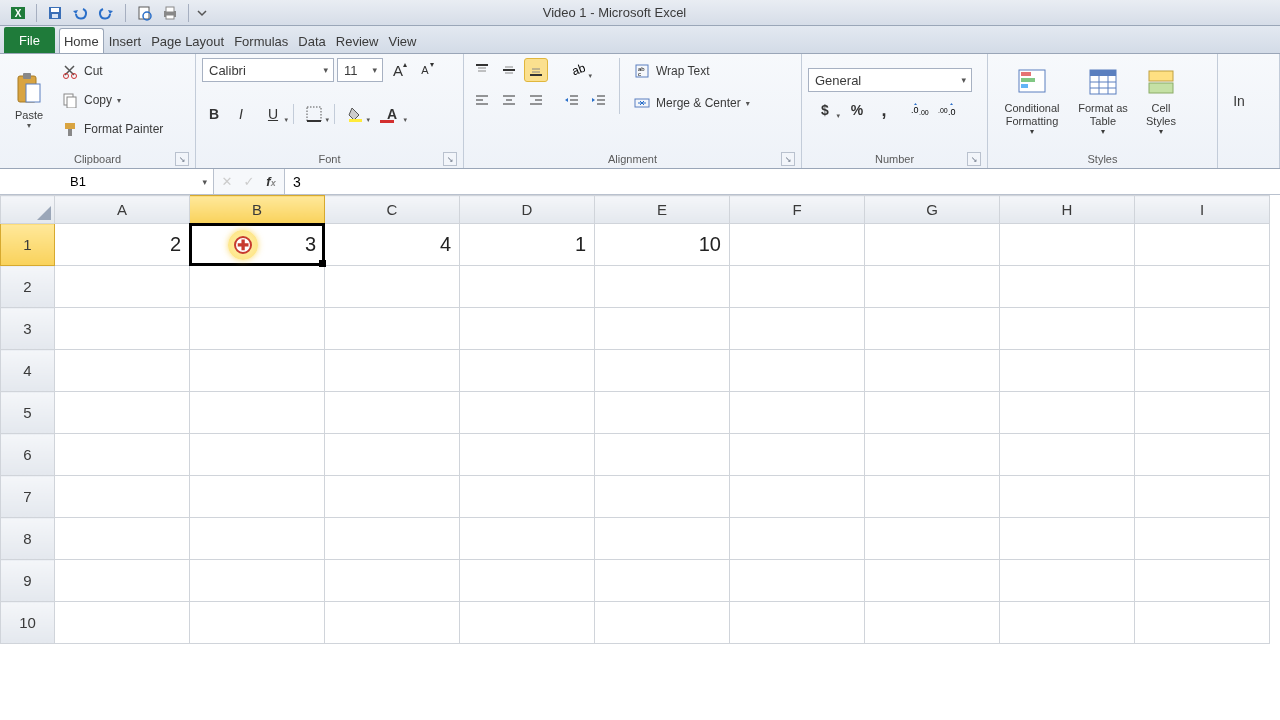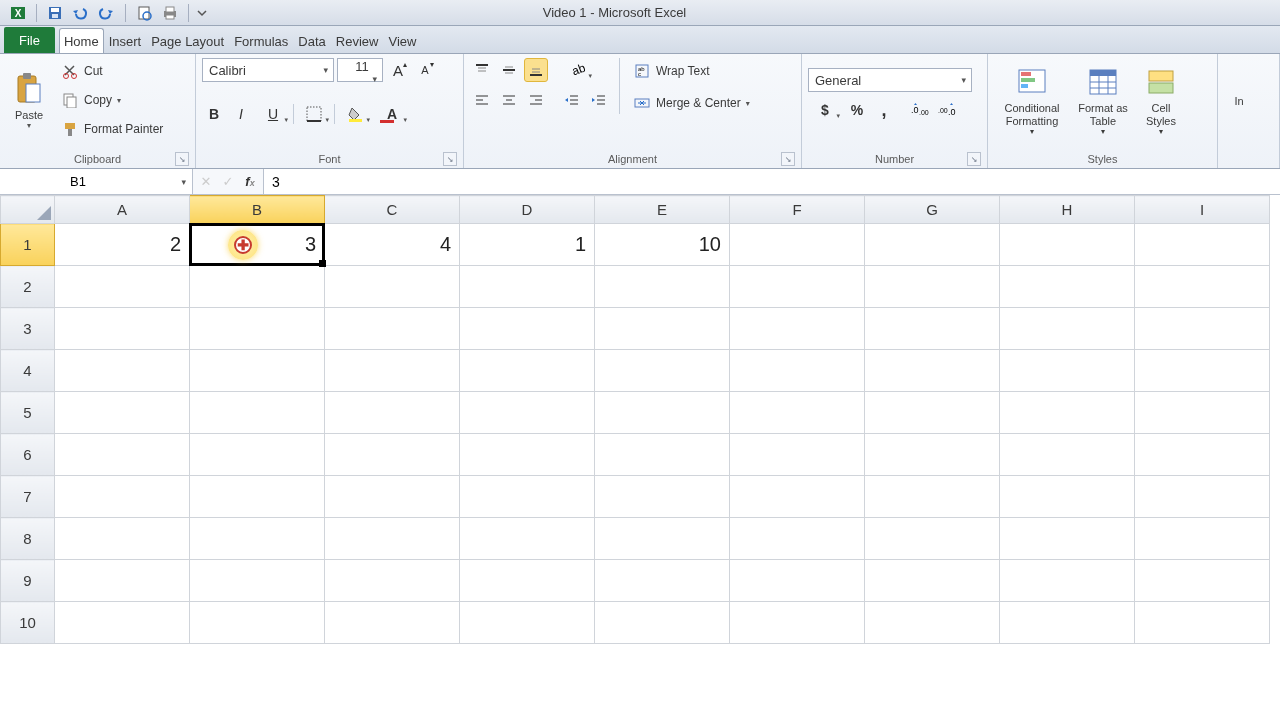--- a/index.html
+++ b/index.html
@@ -28,32 +28,32 @@
   .big-btn { display: flex; flex-direction: column; align-items: center; justify-content: center; width: 46px; height: 86px; font-size: 11px; color: #3a3a3a; text-align: center; border: 1px solid transparent; border-radius: 3px; }
   .big-btn .ico { width: 32px; height: 32px; margin-bottom: 4px; display: flex; align-items: center; justify-content: center; }
 
   .stack { display: flex; flex-direction: column; gap: 3px; }
   .mini { height: 26px; display: flex; align-items: center; gap: 5px; font-size: 12px; color: #3a3a3a; padding: 0 4px; border: 1px solid transparent; border-radius: 3px; }
   .mini .glyph { width: 18px; height: 18px; display: flex; align-items: center; justify-content: center; }
 
   .combo { height: 24px; border: 1px solid #a7b1c2; background: #fff; display: flex; align-items: center; padding: 0 2px 0 6px; font-size: 13px; color: #3a3a3a; }
   .combo .arrow { margin-left: auto; font-size: 9px; color: #555; padding: 0 3px; }
   .font-combo { width: 132px; }
-  .size-combo { width: 46px; flex-direction: column; }
+  .size-combo { width: 46px; }
   .numfmt-combo { width: 164px; margin-top: 10px; }
 
   .row { display: flex; gap: 3px; align-items: center; }
   .ico-btn { width: 24px; height: 24px; display: flex; align-items: center; justify-content: center; border: 1px solid transparent; border-radius: 3px; font-size: 14px; color: #333; position: relative; }
   .ico-btn.selected { background: #fbe08f; border-color: #e0b63d; }
   .ico-btn .dd { position: absolute; right: 1px; bottom: 1px; font-size: 7px; color: #555; }
   .ico-btn.wide { width: 34px; }
 
   
   .fbar { height: 26px; display: flex; align-items: stretch; border-bottom: 1px solid #b9c1ce; background: #f6f8fb; }
-  .namebox { width: 193px; border-right: 1px solid #b9c1ce; display: flex; align-items: center; padding: 0 6px 0 70px; font-size: 13px; background: #fff; text-align: center; }
+  .namebox { width: 214px; border-right: 1px solid #b9c1ce; display: flex; align-items: center; padding: 0 6px 0 70px; font-size: 13px; background: #fff; text-align: center; }
   .namebox .arrow { margin-left: auto; font-size: 9px; color: #555; }
   .fbar-btns { display: flex; align-items: center; padding: 0 4px; border-right: 1px solid #b9c1ce; gap: 4px; }
   .fbar-btns span { width: 18px; text-align: center; font-size: 13px; color: #888; }
   .fbar-input { flex: 1; padding: 0 8px; display: flex; align-items: center; font-size: 14px; background: #fff; }
 
   
   .grid-wrap { position: relative; }
   table.grid { border-collapse: collapse; table-layout: fixed; }
   .grid th, .grid td { border: 1px solid #d0d4da; }
   .grid th { background: linear-gradient(#f4f6f9,#e4e8ee); font-weight: normal; font-size: 15px; color: #3a3a3a; }
@@ -440,21 +440,21 @@
       </div>
     </div>
     <div class="group-label">
       <span>Styles</span>
     </div>
   </div>
 
   <div class="group" style="flex:1;">
     <div class="group-body">
         <div class="big-btn" style="width:30px;">
-          <span style="font-size:11px;">In</span>
+          <span style="font-size:14px;">In</span>
         </div>
       </div>
     <div class="group-label"></div>
   </div>
 </div>
 
 <div class="fbar">
   <div class="namebox">
     <span>B1</span>
       <span class="arrow">▾</span>

